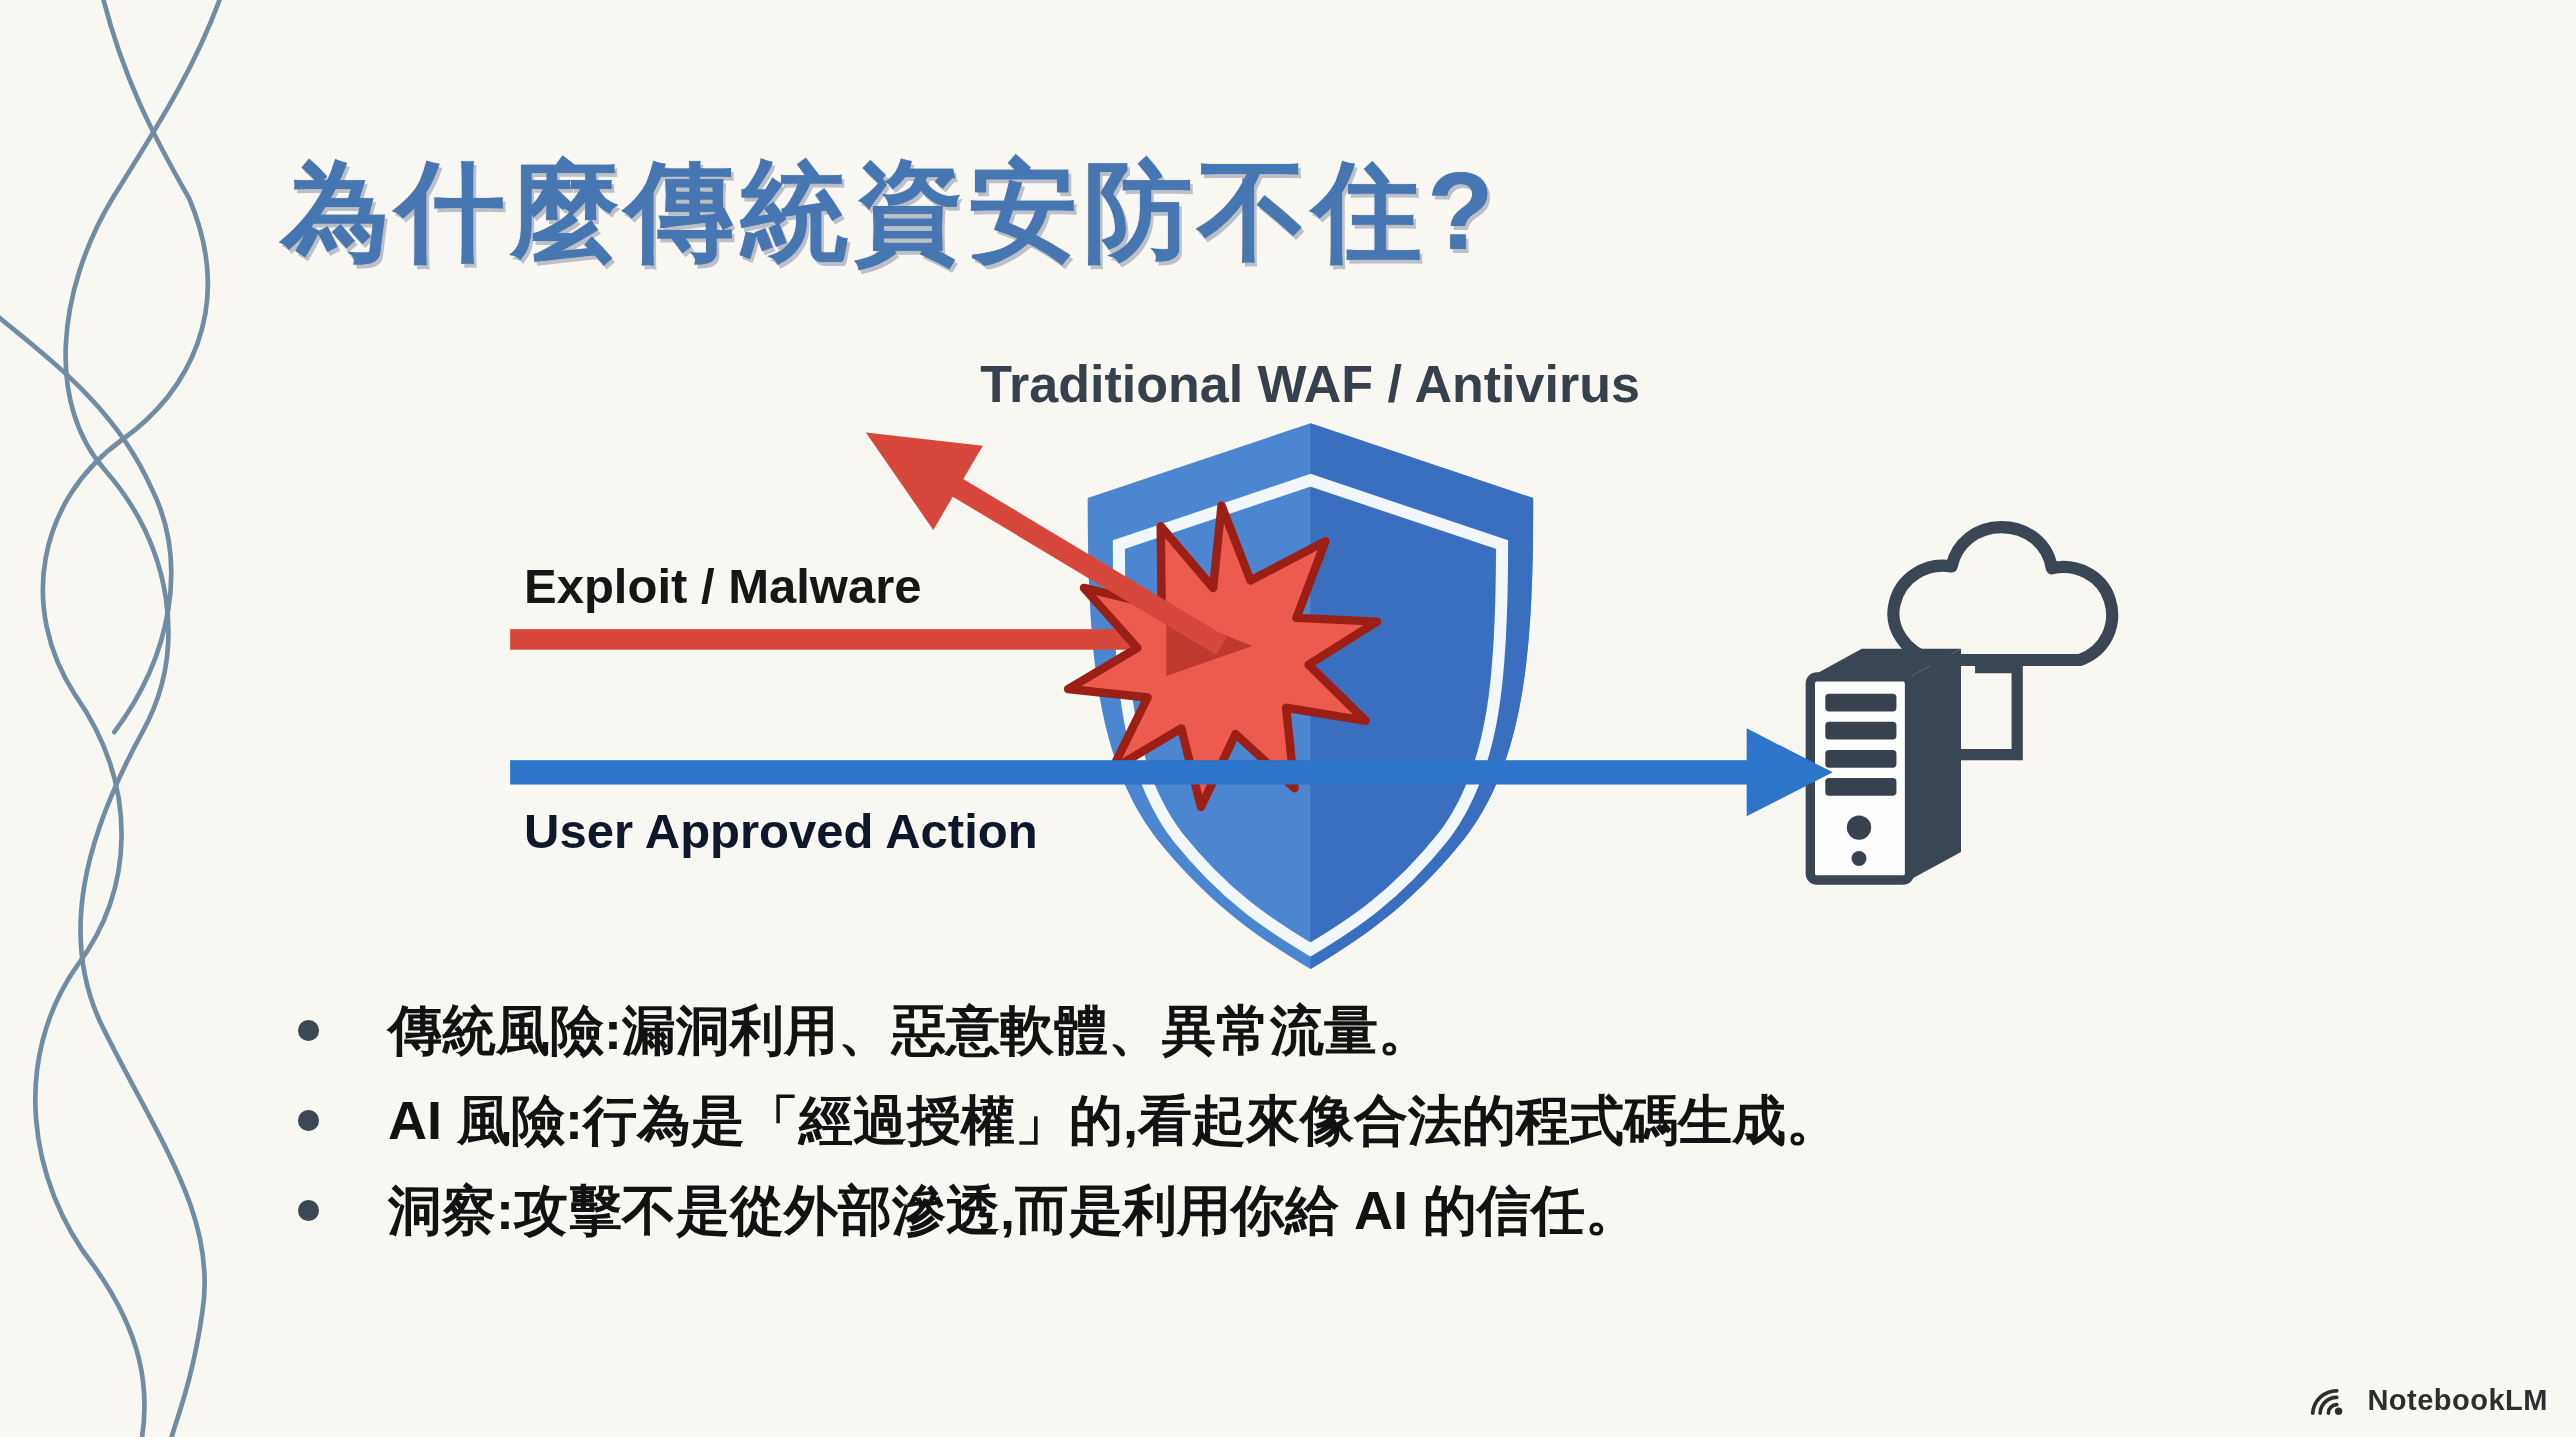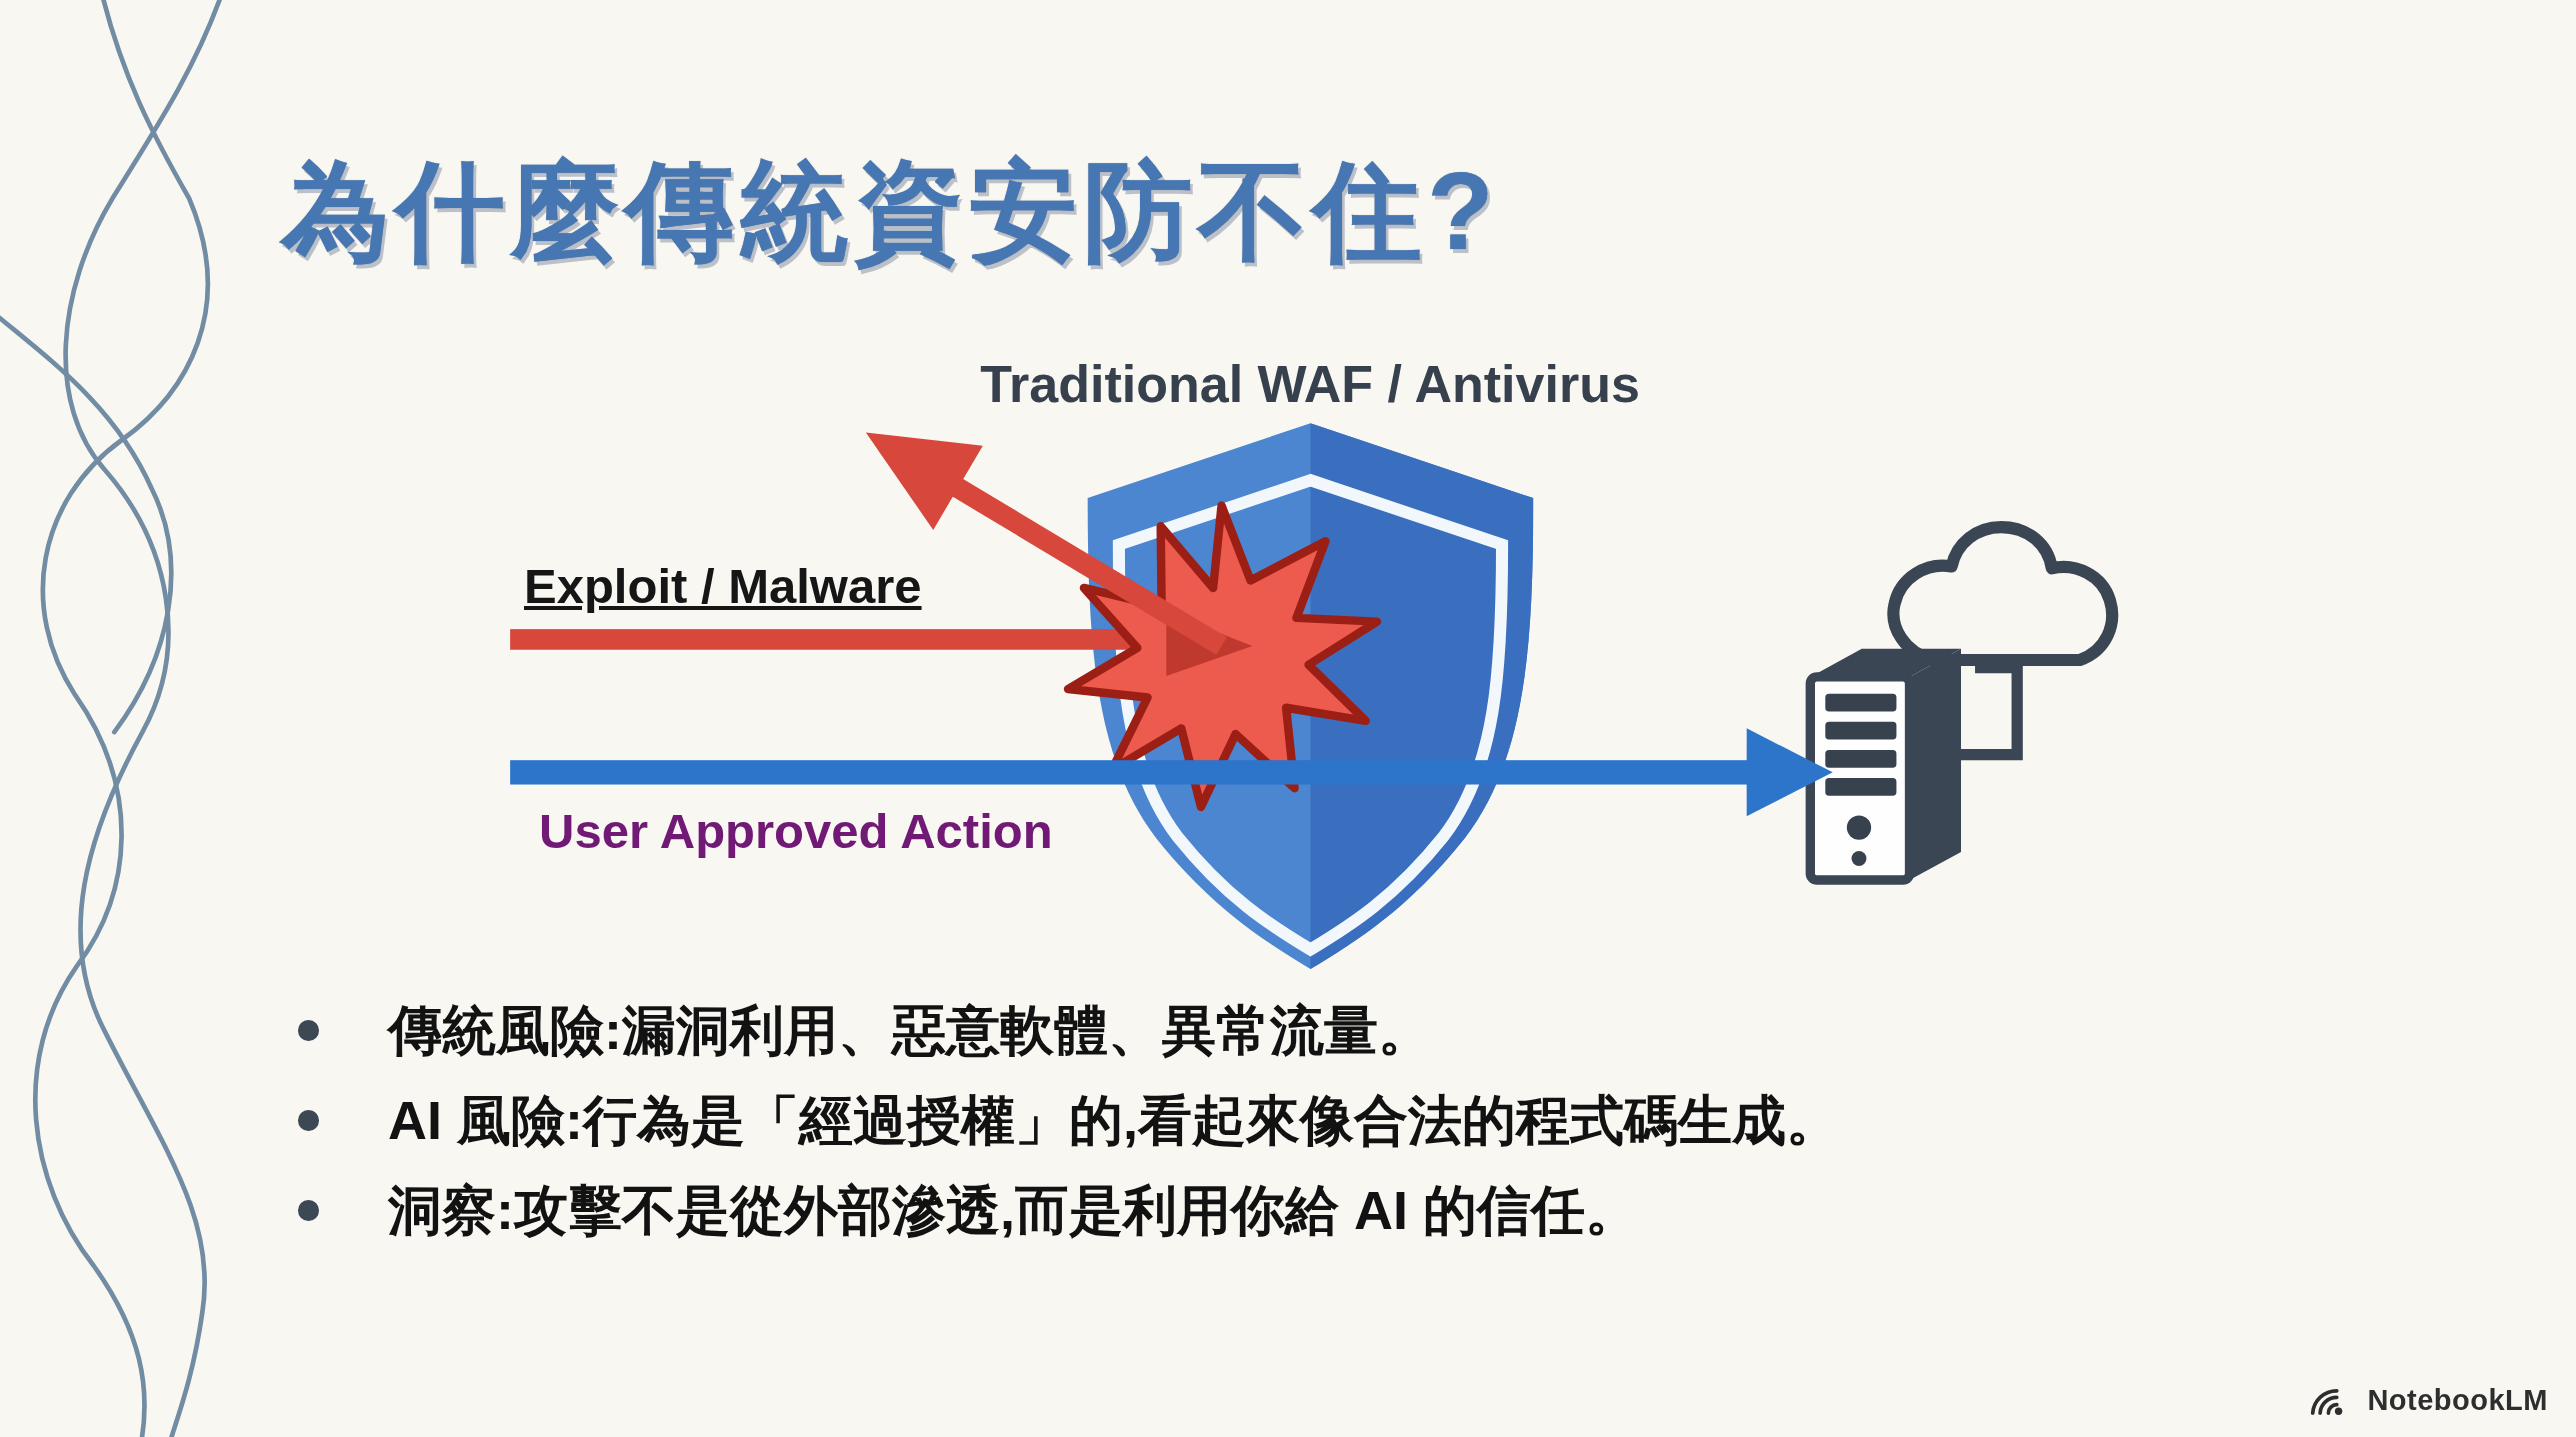--- a/index.html
+++ b/index.html
@@ -24,25 +24,25 @@
   }
 
   
   .waf-label{
     position:absolute;left:973px;top:354px;width:674px;text-align:center;
     font-size:52px;font-weight:700;color:#37414d;letter-spacing:0px;
     white-space:nowrap;
   }
   .exploit-label{
     position:absolute;left:524px;top:558px;
-    font-size:49px;font-weight:700;color:#161616;white-space:nowrap;text-decoration:underline;
+    font-size:49px;font-weight:700;color:#161616;white-space:nowrap;
   }
   .approved-label{
     position:absolute;left:524px;top:803px;
-    font-size:49px;font-weight:700;color:#701a75;white-space:nowrap;margin-left:15px;
+    font-size:49px;font-weight:700;color:#0f172a;white-space:nowrap;
   }
 
   .diagram-svg{position:absolute;left:0;top:0;width:2576px;height:1438px;}
 
   
   .bullets{position:absolute;left:298px;top:985px;width:2059px;}
   .bullet-row{
     display:flex;align-items:flex-start;
     font-size:54px;line-height:90px;color:#121212;white-space:nowrap;
   }

